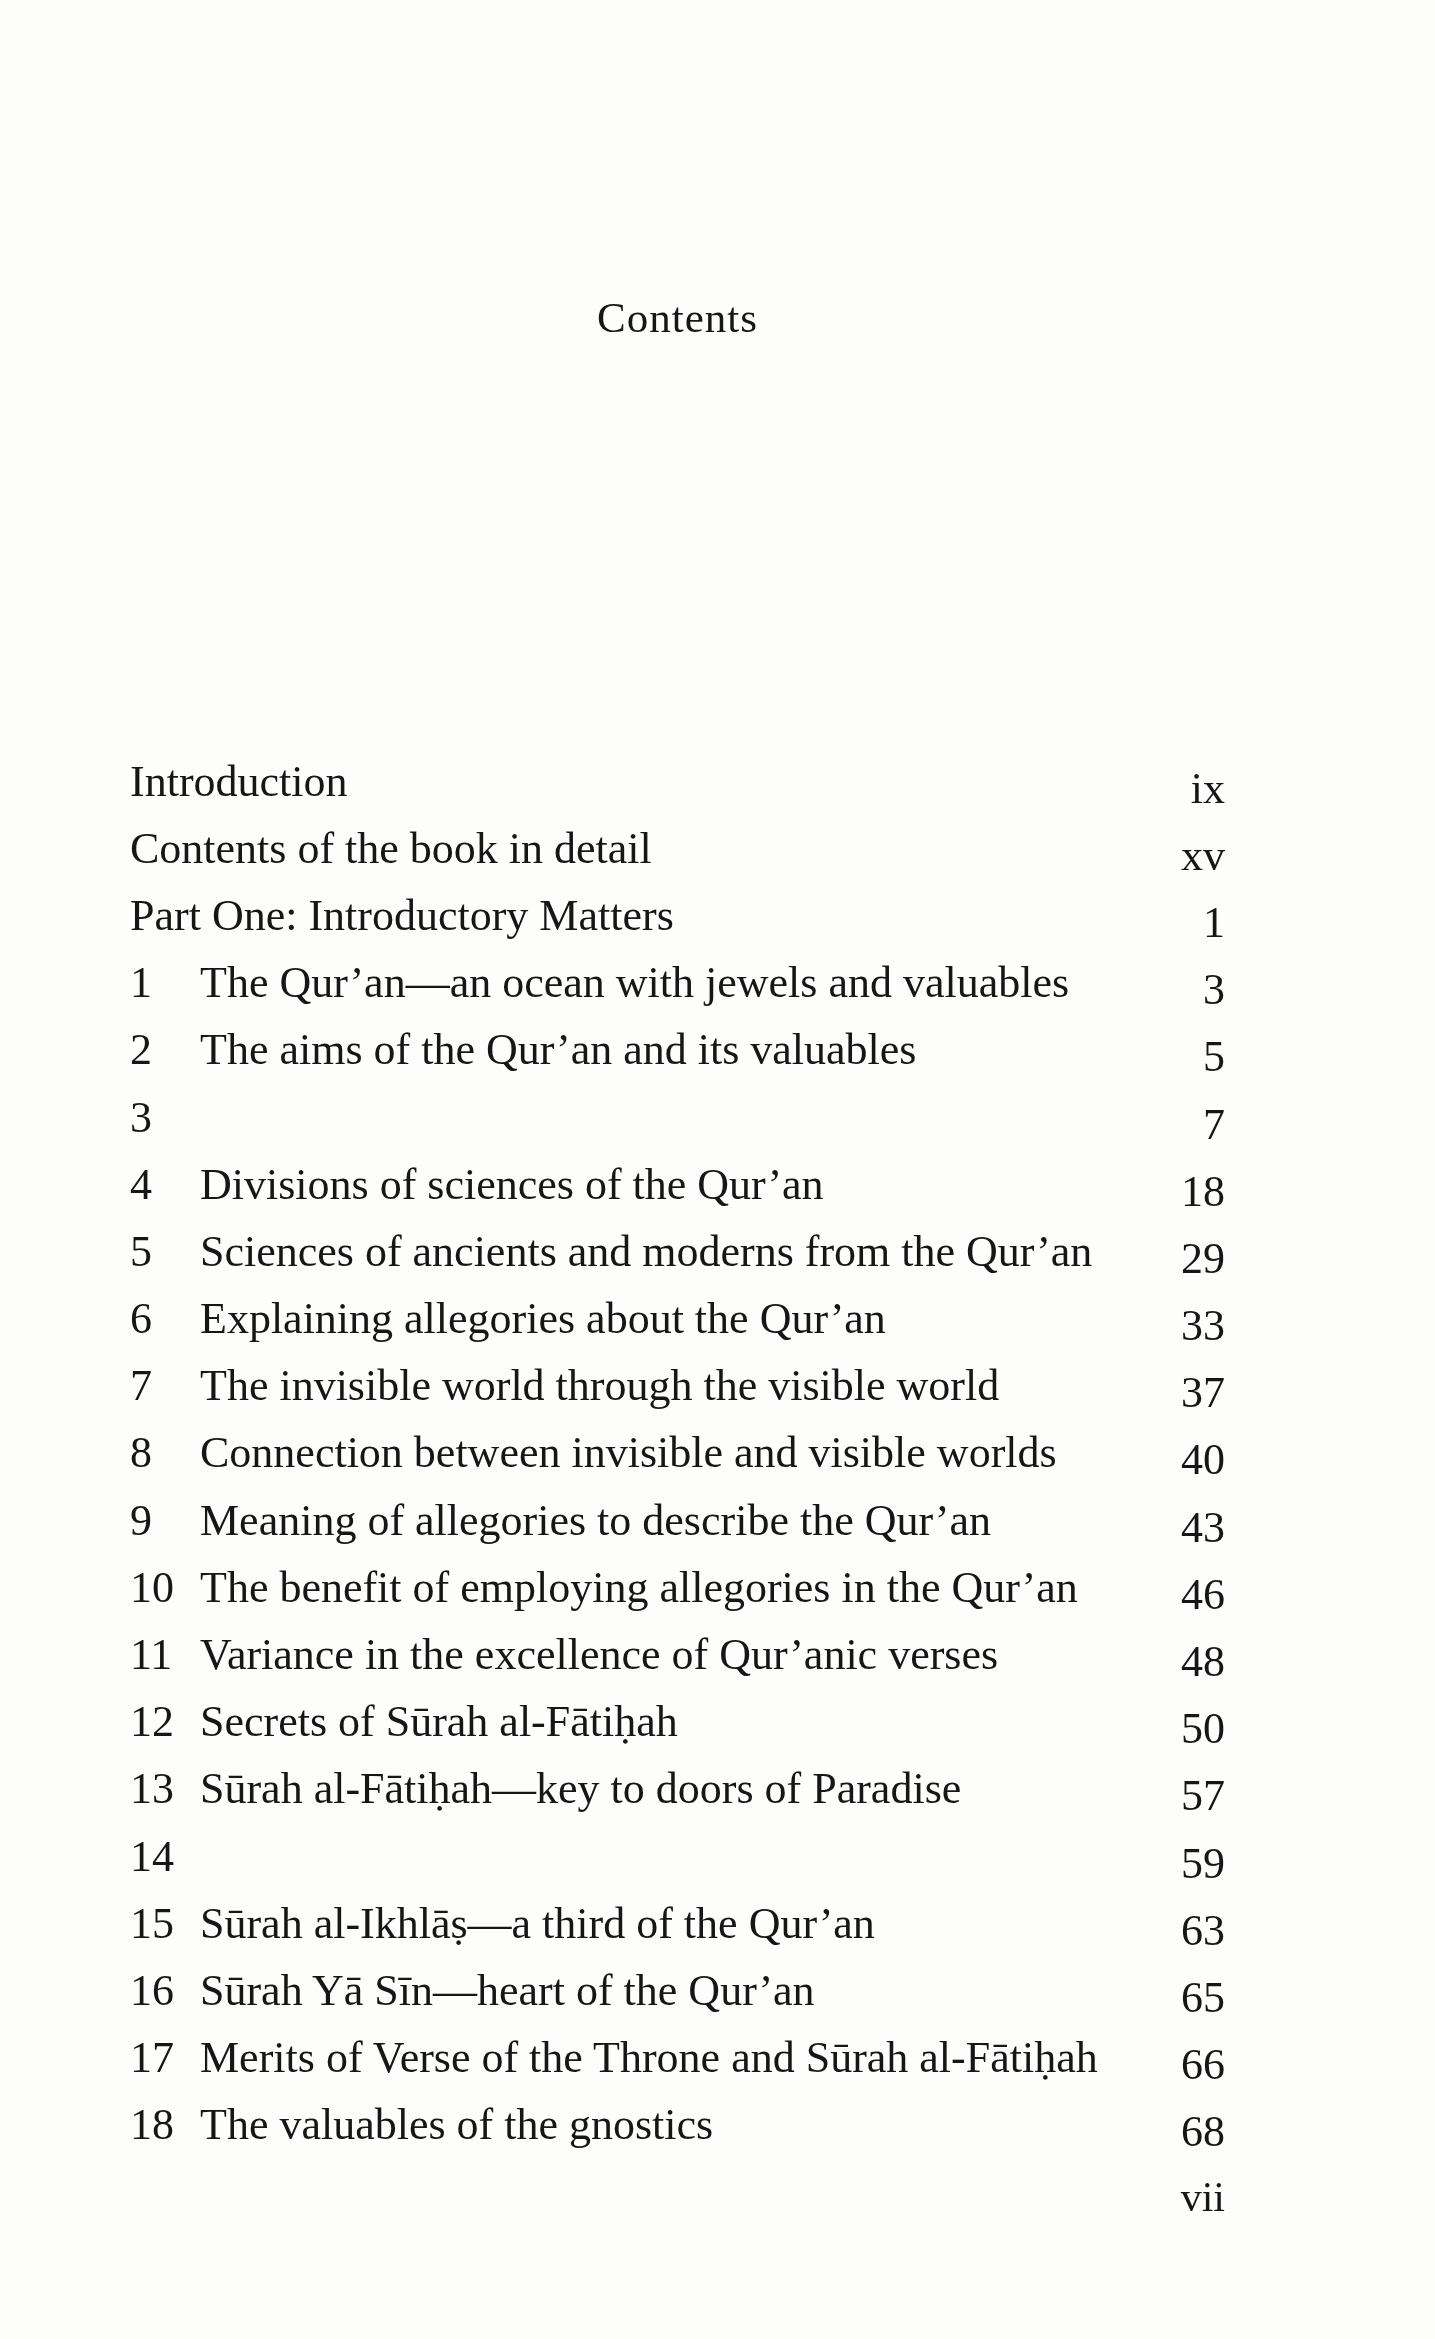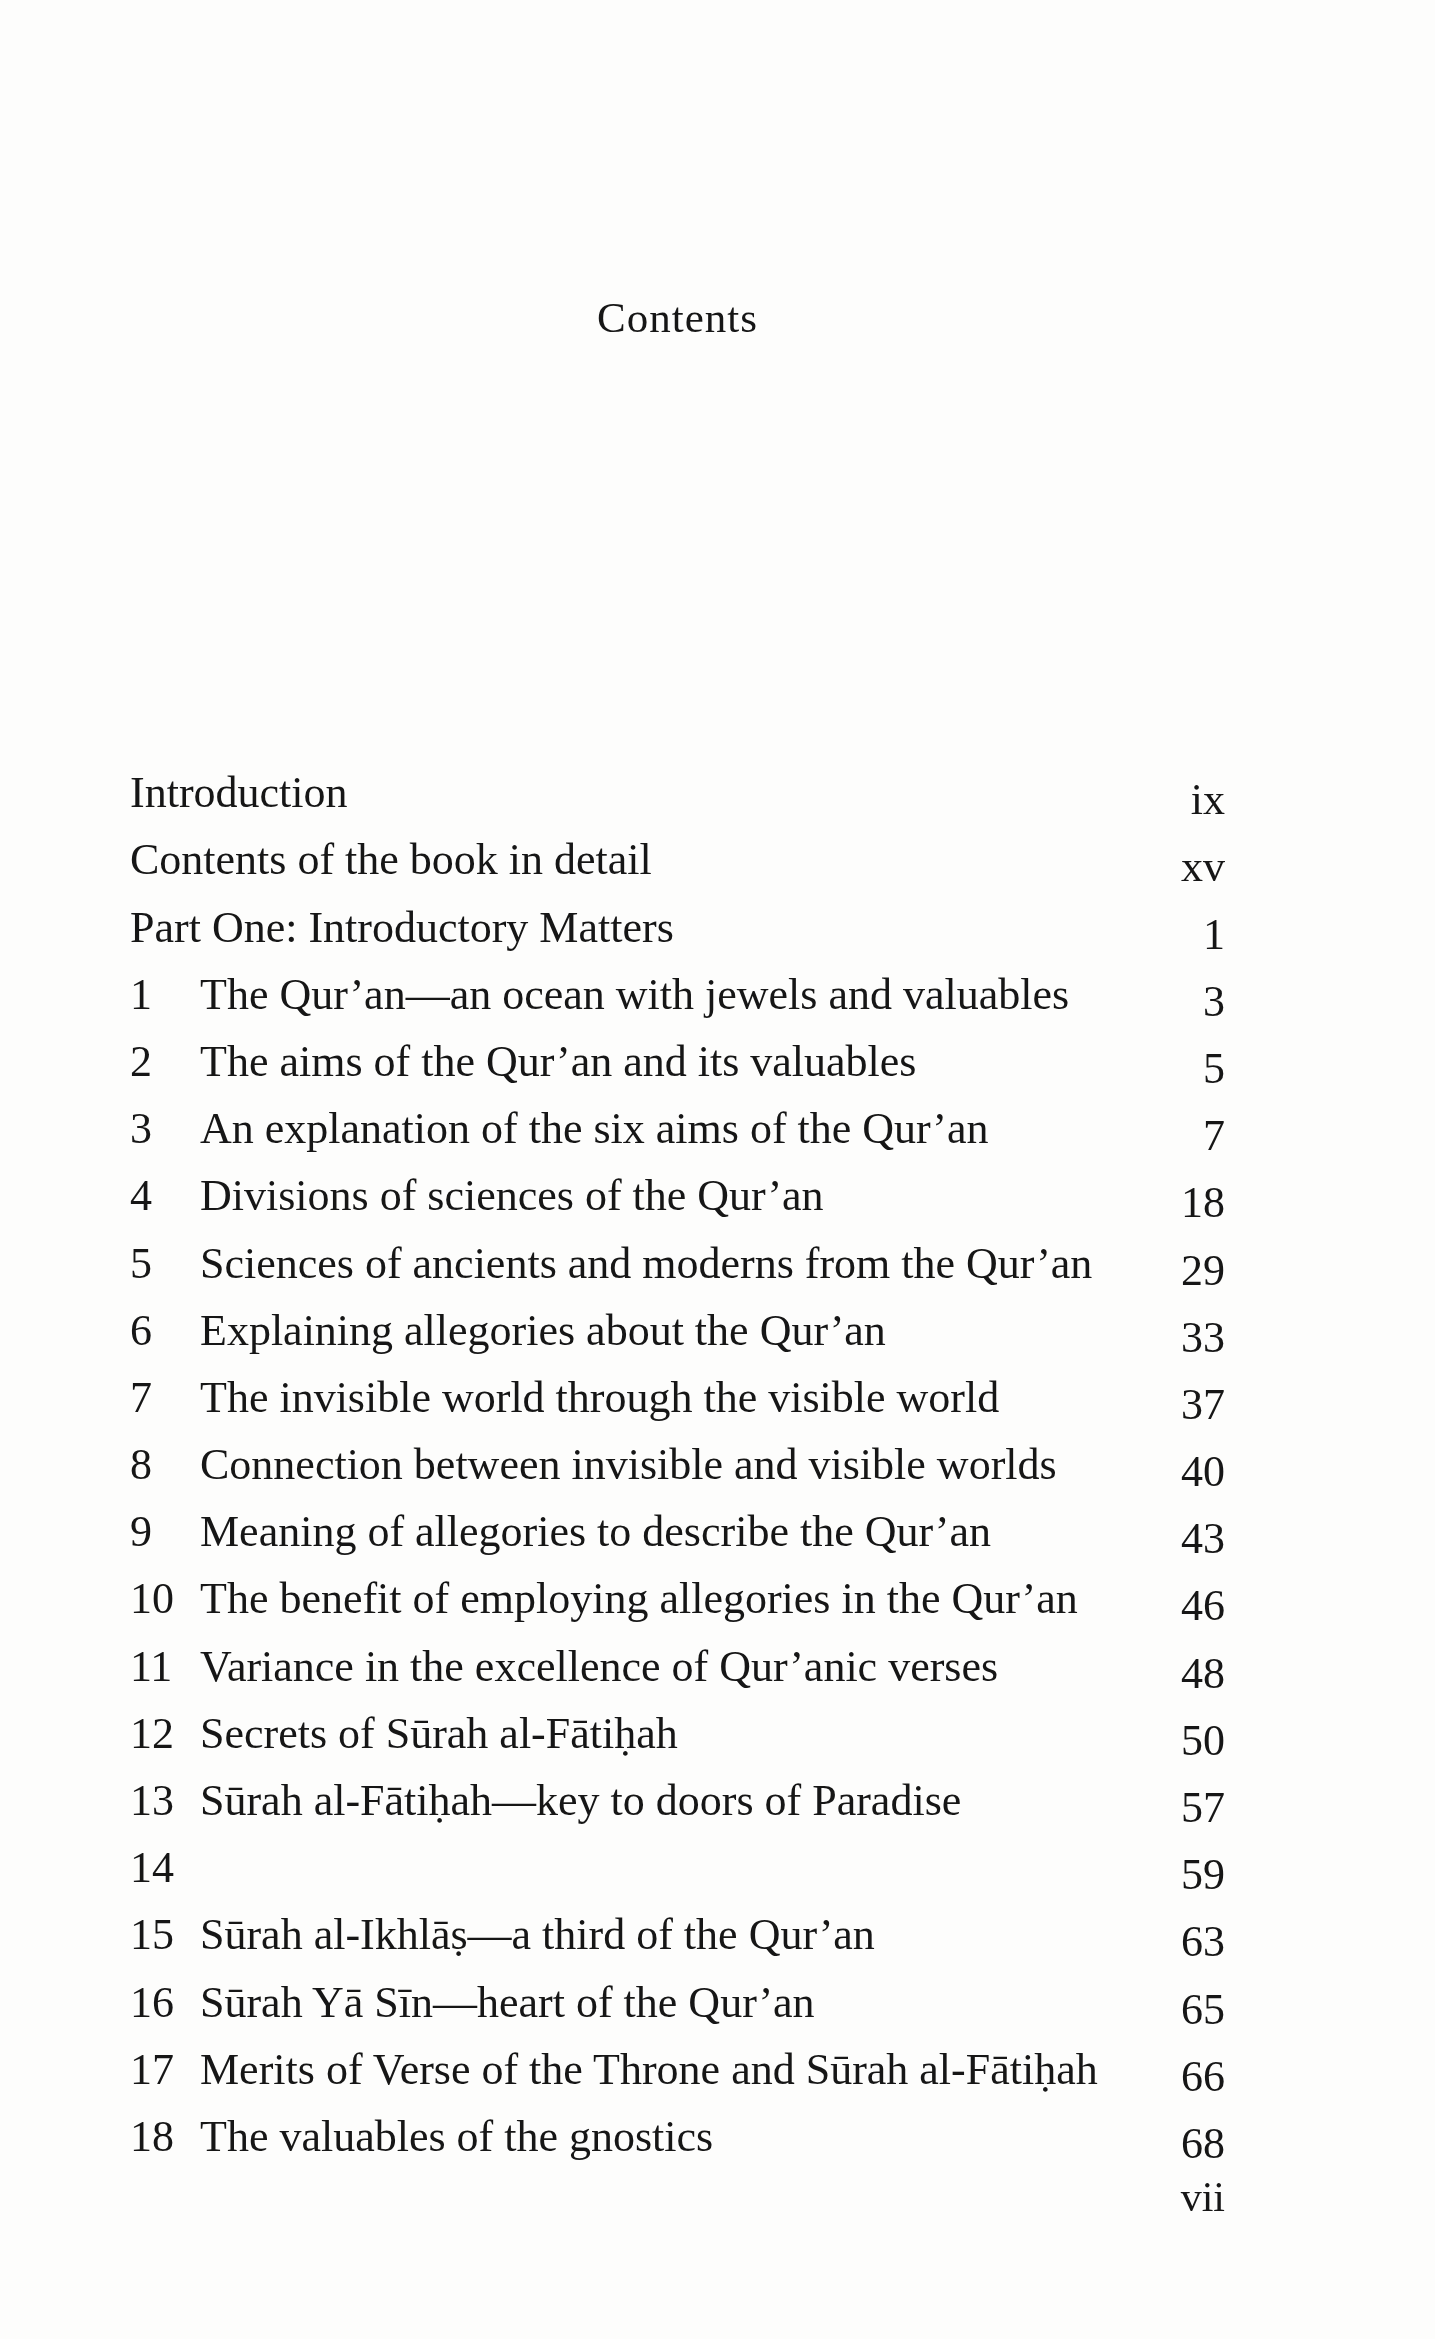--- a/index.html
+++ b/index.html
@@ -33,21 +33,21 @@
   }
   .toc {
     position: absolute;
     top: 748px;
     left: 130px;
     width: 1095px;
   }
   .row {
     height: 67.2px;
     display: flex;
-    align-items: flex-end;
+    align-items: center;
     font-size: 44px;
     line-height: 1;
     white-space: nowrap;
   }
   .row .num {
     width: 70px;
     flex: 0 0 70px;
   }
   .row .label {
     flex: 0 1 auto;
@@ -90,21 +90,20 @@
         <span class="label">The Qur’an—an ocean with jewels and valuables</span>
         <span class="page">3</span>
       </div>
       <div class="row">
         <span class="num">2</span>
         <span class="label">The aims of the Qur’an and its valuables</span>
         <span class="page">5</span>
       </div>
       <div class="row">
         <span class="num">3</span>
-        <span class="label">An explanation of the six aims of the Qur’an</span>
         <span class="page">7</span>
       </div>
       <div class="row">
         <span class="num">4</span>
         <span class="label">Divisions of sciences of the Qur’an</span>
         <span class="page">18</span>
       </div>
       <div class="row">
         <span class="num">5</span>
         <span class="label">Sciences of ancients and moderns from the Qur’an</span>

